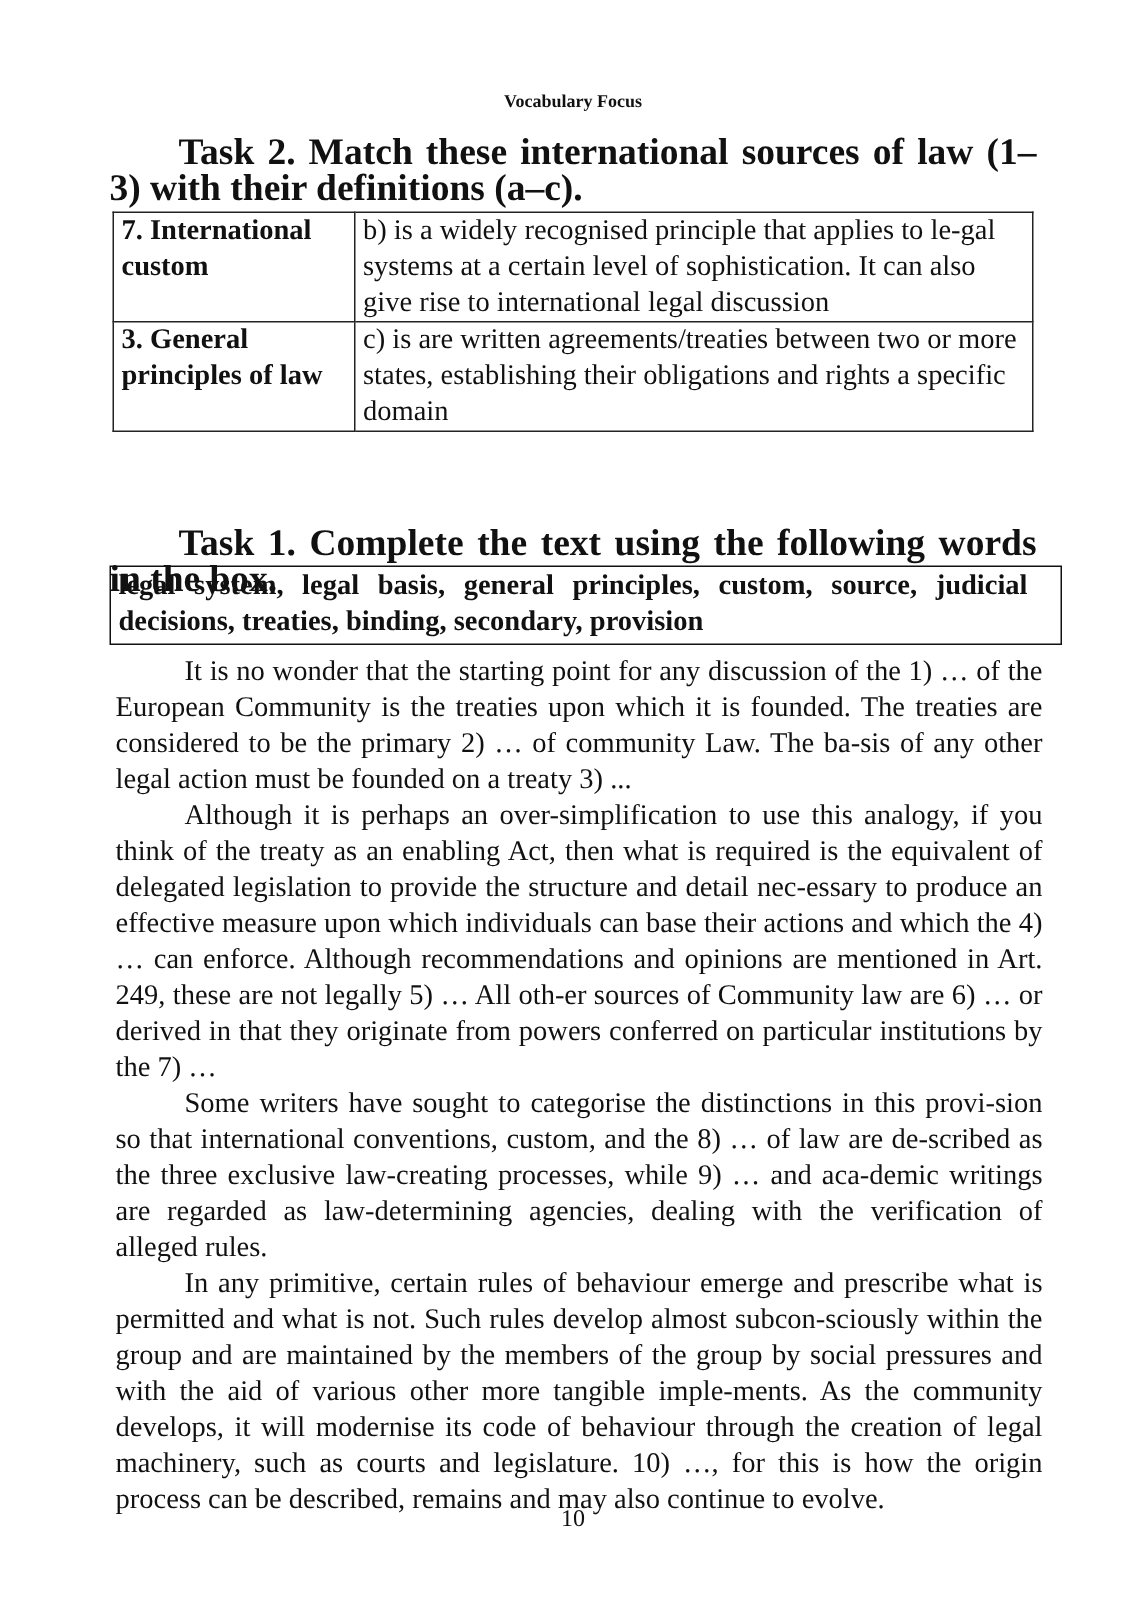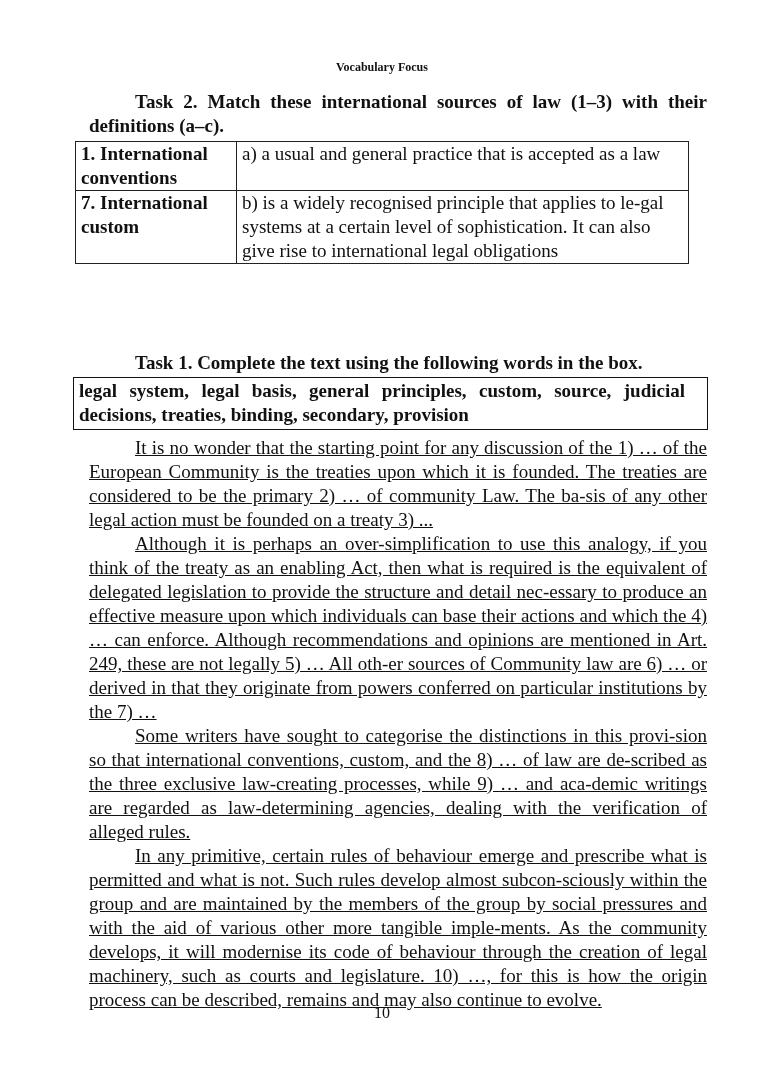--- a/index.html
+++ b/index.html
@@ -6,64 +6,64 @@
   body {
     width: 763px; height: 1079px; position: relative; overflow: hidden;
     font-family: "Liberation Serif", serif; color: #111111;
   }
   .page { position: absolute; left: 73px; top: 0; width: 618px; }
   .heading {
     position: absolute; top: 55px; left: 0; width: 618px; text-align: center;
     font-weight: bold; font-size: 12px; line-height: 24px;
   }
   .task {
-    position: absolute; left: 16px; width: 618px;
-    font-weight: bold; font-size: 19px; line-height: 24px; text-align: justify;
+    position: absolute; left: 0; width: 618px;
+    font-weight: bold; font-size: 25px; line-height: 24px; text-align: justify;
     text-indent: 46px;
   }
   #task2 { top: 90px; }
   #task3 { top: 351px; }
   table.match {
     position: absolute; top: 141px; left: 2px; width: 614px;
     border-collapse: collapse; font-size: 19px; line-height: 24px;
   }
   table.match td { border: 1px solid #222; vertical-align: top; padding: 0 5px 0 5px; }
   table.match td.term { width: 150px; font-weight: bold; }
   .wordbox {
     position: absolute; top: 377px; left: 0; width: 606px; border: 1.5px solid #111;
     padding: 1px 22px 2px 5px; font-weight: bold; font-size: 19px; line-height: 24px;
     text-align: justify;
   }
   .body-text {
-    position: absolute; top: 436px; left: 16px; width: 618px;
-    font-size: 19px; line-height: 24px; text-align: justify; text-decoration: underline;
+    position: absolute; top: 436px; left: 4px; width: 618px;
+    font-size: 19px; line-height: 24px; text-align: justify;
   }
   .body-text p { margin: 0; text-indent: 46px; }
   .page-number {
     position: absolute; top: 1003px; left: 0; width: 618px; text-align: center;
     font-size: 16px; line-height: 20px;
   }
 </style>
 </head>
 <body>
 
 <div class="page">
   <div class="heading">Vocabulary Focus</div>
 
   <div class="task" id="task2">Task 2. Match these international sources of law (1–3) with their definitions (a–c).</div>
 
   <table class="match">
     <tbody>
       <tr>
-        <td class="term">1. International conventions</td>
-        <td>a) a usual and general practice that is accepted as a law</td>
+        <td class="term">7. International custom</td>
+        <td><span>b) is a widely recognised principle that applies to le-gal systems at a certain level of sophistication. It can also give rise to international legal discussion</span></td>
       </tr>
       <tr>
-        <td class="term">7. International custom</td>
-        <td><span>b) is a widely recognised principle that applies to le-gal systems at a certain level of sophistication. It can also give rise to international legal obligations</span></td>
+        <td class="term">3. General principles of law</td>
+        <td>c) is are written agreements/treaties between two or more states, establishing their obligations and rights a specific domain</td>
       </tr>
     </tbody>
   </table>
 
   <div class="task" id="task3">Task 1. Complete the text using the following words in the box.</div>
 
   <div class="wordbox">legal system, legal basis, general principles, custom, source, judicial decisions, treaties, binding, secondary, provision</div>
 
   <div class="body-text">
     <p>It is no wonder that the starting point for any discussion of the 1) … of the European Community is the treaties upon which it is founded. The treaties are considered to be the primary 2) … of community Law. The ba-sis of any other legal action must be founded on a treaty 3) ...</p>

